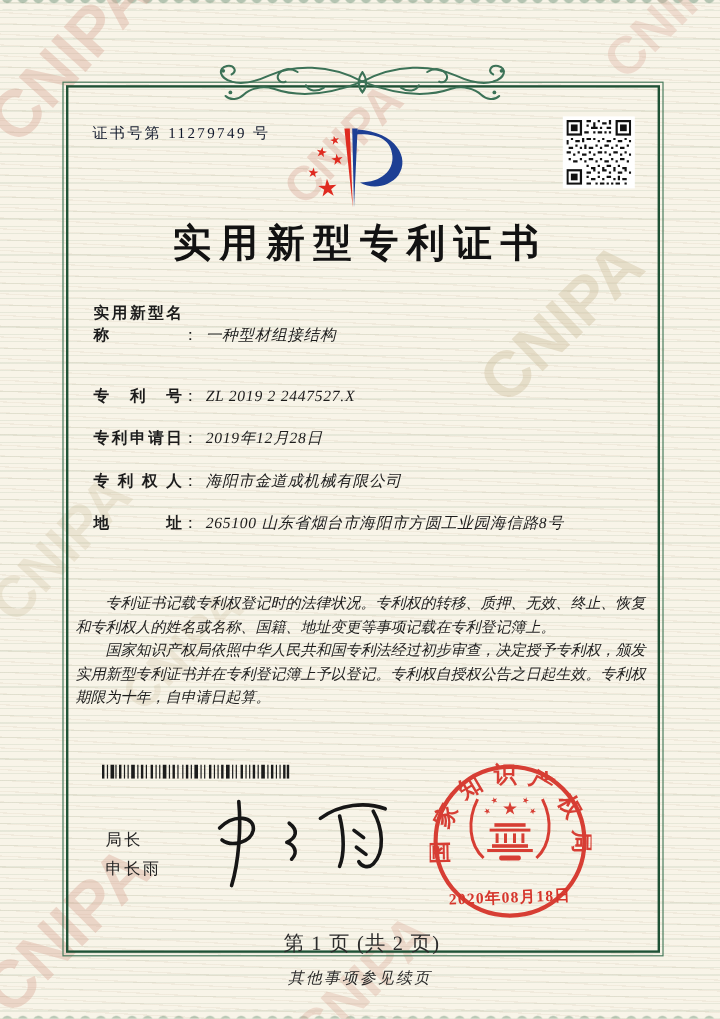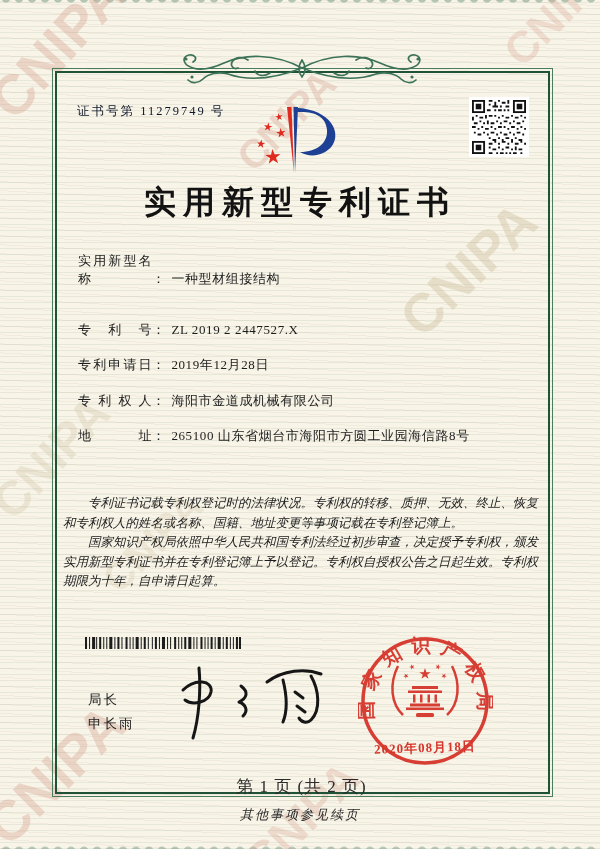--- a/index.html
+++ b/index.html
@@ -23,23 +23,23 @@
   .frame{position:absolute;left:52px;top:68px;width:499px;height:727px;border:1px solid #4a7c5e;}
   .frame-inner{position:absolute;inset:2px;border:2px solid #1f5236;}
   .ornament{position:absolute;left:152px;top:47px;width:300px;height:42px;}
   
   .cert-no{position:absolute;left:77px;top:103px;font-size:12.5px;letter-spacing:2px;color:#0f172a;}
   .logo{position:absolute;left:250px;top:100px;width:100px;height:80px;}
   .qr{position:absolute;left:469px;top:97px;width:54px;height:54px;background:#fff;padding:3px;}
   .title{position:absolute;left:0;top:181px;width:600px;text-align:center;font-size:32px;font-weight:700;letter-spacing:7px;color:#121212;}
   
   .field-row{position:absolute;left:78px;width:470px;font-size:13px;color:#1c1c1c;letter-spacing:.4px;}
-  .flabel{display:inline-block;width:74px;text-align:justify;text-align-last:justify;vertical-align:bottom;}
+  .flabel{display:inline-block;width:74px;text-align:justify;text-align-last:justify;vertical-align:bottom;font-weight:bold;}
   .fcolon{display:inline-block;margin-right:6px;}
-  .fvalue{letter-spacing:.6px;}
+  .fvalue{letter-spacing:.6px;font-style:italic;}
   .fgroup2{position:absolute;left:204px;top:0;}
   
   .paras{position:absolute;left:63px;top:494px;width:477px;font-size:12.5px;line-height:19.5px;color:#1d1d1d;font-style:italic;}
   .paras p{margin:0;text-indent:2em;}
   
   .barcode{position:absolute;left:85px;top:637px;width:157px;height:12px;}
   
   .chief{position:absolute;left:88px;top:688px;font-family:"Liberation Sans","DejaVu Sans",sans-serif;font-size:13.5px;color:#232323;letter-spacing:2px;line-height:24px;}
   .sig{position:absolute;left:155px;top:660px;width:175px;height:85px;}
   

